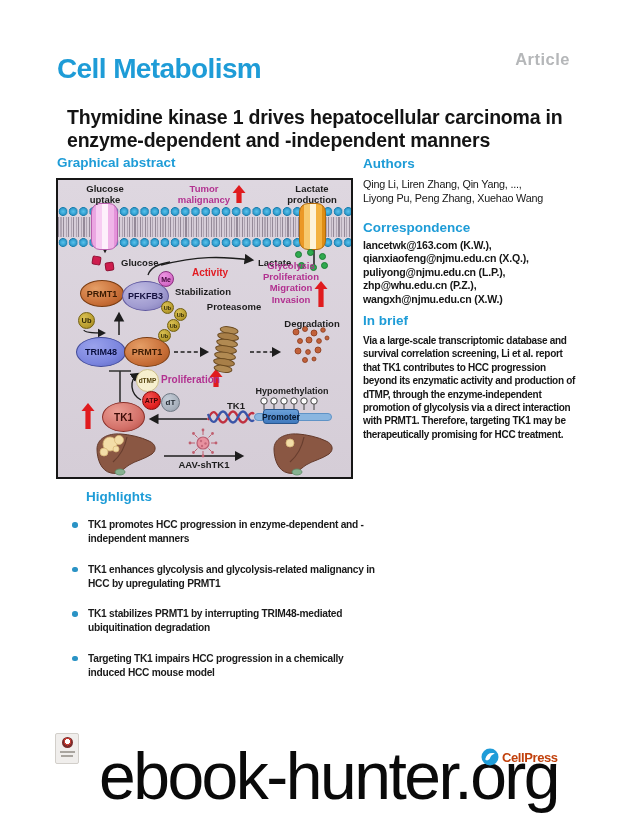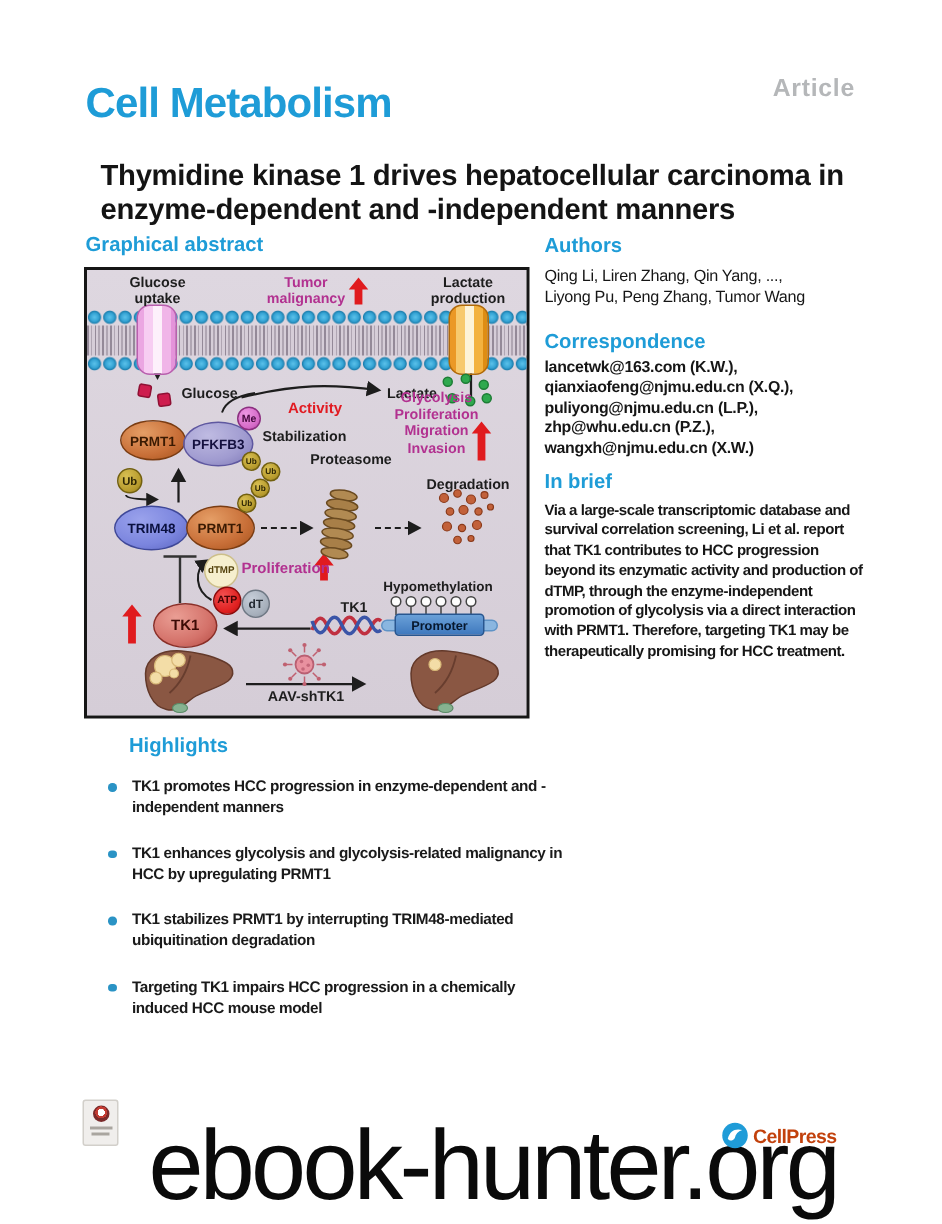--- a/index.html
+++ b/index.html
@@ -65,21 +65,21 @@
   .mem .tails{height:20px;background-color:#d6cdd8;background-image:
         repeating-linear-gradient(90deg,rgba(104,92,110,.6) 0 1.1px,transparent 1.1px 5.1px),
         repeating-linear-gradient(90deg,transparent 0 2.5px,rgba(104,92,110,.35) 2.5px 3.6px,transparent 3.6px 5.1px);}
   .chan{position:absolute;top:23px;width:27px;height:47px;border-radius:9px;box-sizing:border-box;z-index:2;}
   .chan.pink{background:linear-gradient(90deg,#eba6e2 0 4px,#f7cdf2 4px 10px,#fdf0fb 10px 16px,
         #f0b5e8 16px 22px,#e493da 22px);border:1.5px solid #b95fae;}
   .chan.orange{background:linear-gradient(90deg,#eb9826 0 4px,#f7c96e 4px 10px,#fdf3d8 10px 16px,
         #f3b23f 16px 22px,#de8d14 22px);border:1.5px solid #b06a0a;}
   .prom-bar{position:absolute;left:196px;top:233px;width:78px;height:8px;background:#8ab6e0;
         border:1px solid #5f93c6;border-radius:4px;box-sizing:border-box;z-index:2;}
-  .prom-box{position:absolute;left:205px;top:229px;width:60px;height:15px;box-sizing:border-box;
+  .prom-box{position:absolute;left:205px;top:229px;width:36px;height:15px;box-sizing:border-box;
         background:linear-gradient(#6aa0d8,#3f79be);border:1px solid #28568f;border-radius:3px;
         color:#07182e;font-size:8.5px;font-weight:bold;display:flex;align-items:center;
         justify-content:center;z-index:3;}
   
   .badge{position:absolute;left:55px;top:733px;width:24px;height:31px;background:#f0eeec;
         border:1px solid #d2cfca;border-radius:2px;z-index:1;display:flex;flex-direction:column;
         align-items:center;padding-top:3px;box-sizing:border-box;}
   .badge .bc{width:11px;height:11px;border-radius:50%;
         background:radial-gradient(circle at 50% 42%,#fff 0 2.4px,#c23b32 2.5px 4px,#7a2a2a 4px 5.5px);}
   .badge .bl{width:15px;height:2px;background:#a9a59f;margin-top:2.5px;}
@@ -291,21 +291,21 @@
   <ul class="hl-list">
     <li>TK1 promotes HCC progression in enzyme-dependent and -independent manners</li>
     <li>TK1 enhances glycolysis and glycolysis-related malignancy in HCC by upregulating PRMT1</li>
     <li>TK1 stabilizes PRMT1 by interrupting TRIM48-mediated ubiquitination degradation</li>
     <li>Targeting TK1 impairs HCC progression in a chemically induced HCC mouse model</li>
   </ul>
 
   <div class="sec-h" style="left:363px;top:156px;">Authors</div>
   <div class="names">
     <div>Qing Li, Liren Zhang, Qin Yang, ...,</div>
-    <div>Liyong Pu, Peng Zhang, Tumor Wang</div>
+    <div>Liyong Pu, Peng Zhang, Xuehao Wang</div>
   </div>
 
   <div class="sec-h" style="left:363px;top:220px;">Correspondence</div>
   <div class="emails">
     <div>lancetwk@163.com (K.W.),</div>
     <div>qianxiaofeng@njmu.edu.cn (X.Q.),</div>
     <div>puliyong@njmu.edu.cn (L.P.),</div>
     <div>zhp@whu.edu.cn (P.Z.),</div>
     <div>wangxh@njmu.edu.cn (X.W.)</div>
   </div>

